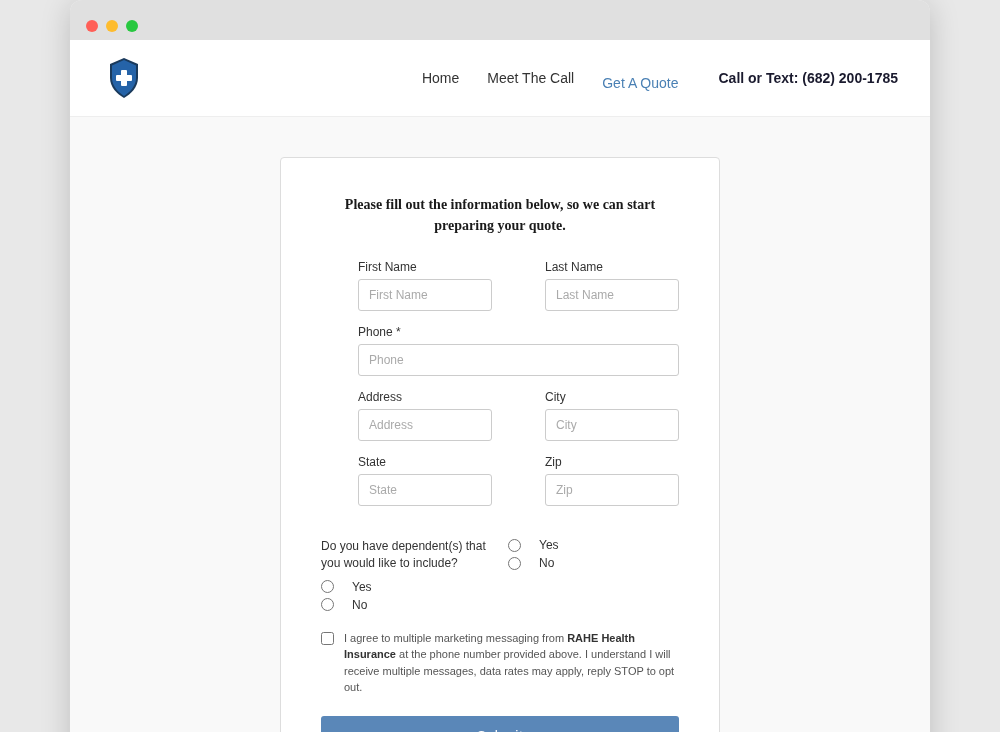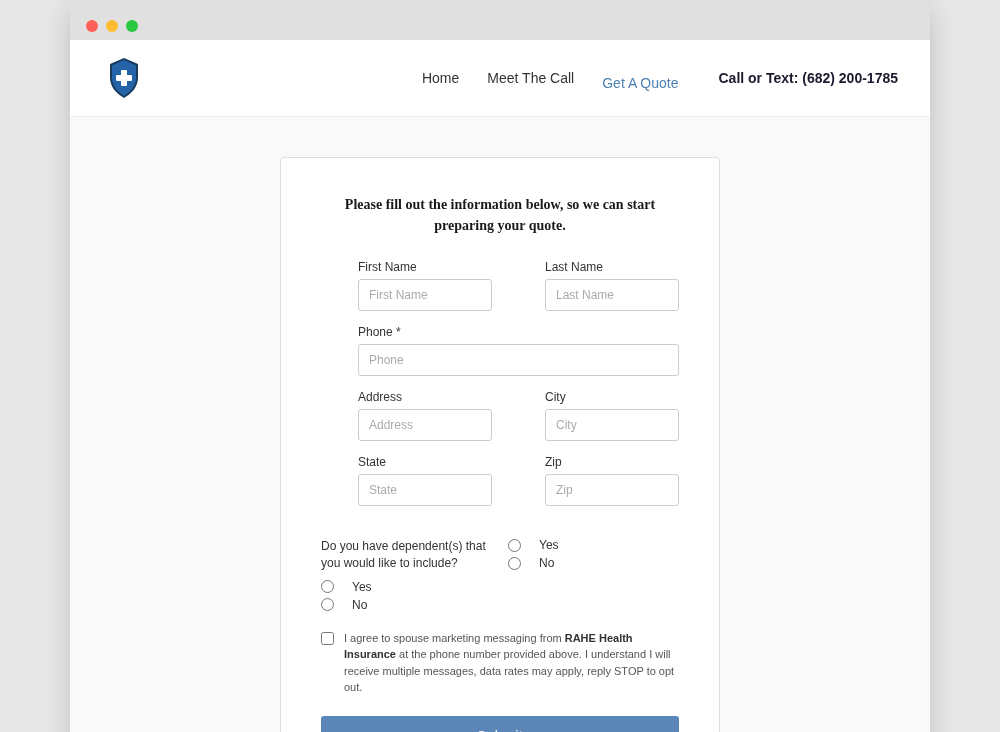--- a/index.html
+++ b/index.html
@@ -355,21 +355,21 @@
               <input type="radio" name="spouse" value="no" style="">
               <span>No</span>
             </label>
           </div>
         </div>
 
         
         <div class="consent-section">
           <input type="checkbox" class="consent-checkbox" style="">
           <span class="consent-text">
-            <span>I agree to spouse marketing messaging from </span><strong>RAHE Health Insurance</strong><span> at the phone number provided above. I understand I will receive multiple messages, data rates may apply, reply STOP to opt out.</span>
+            <span>I agree to multiple marketing messaging from </span><strong>RAHE Health Insurance</strong><span> at the phone number provided above. I understand I will receive multiple messages, data rates may apply, reply STOP to opt out.</span>
           </span>
         </div>
 
         
         <button class="submit-btn">Submit</button>
 
       </div>
     </div>
 
   </div>

